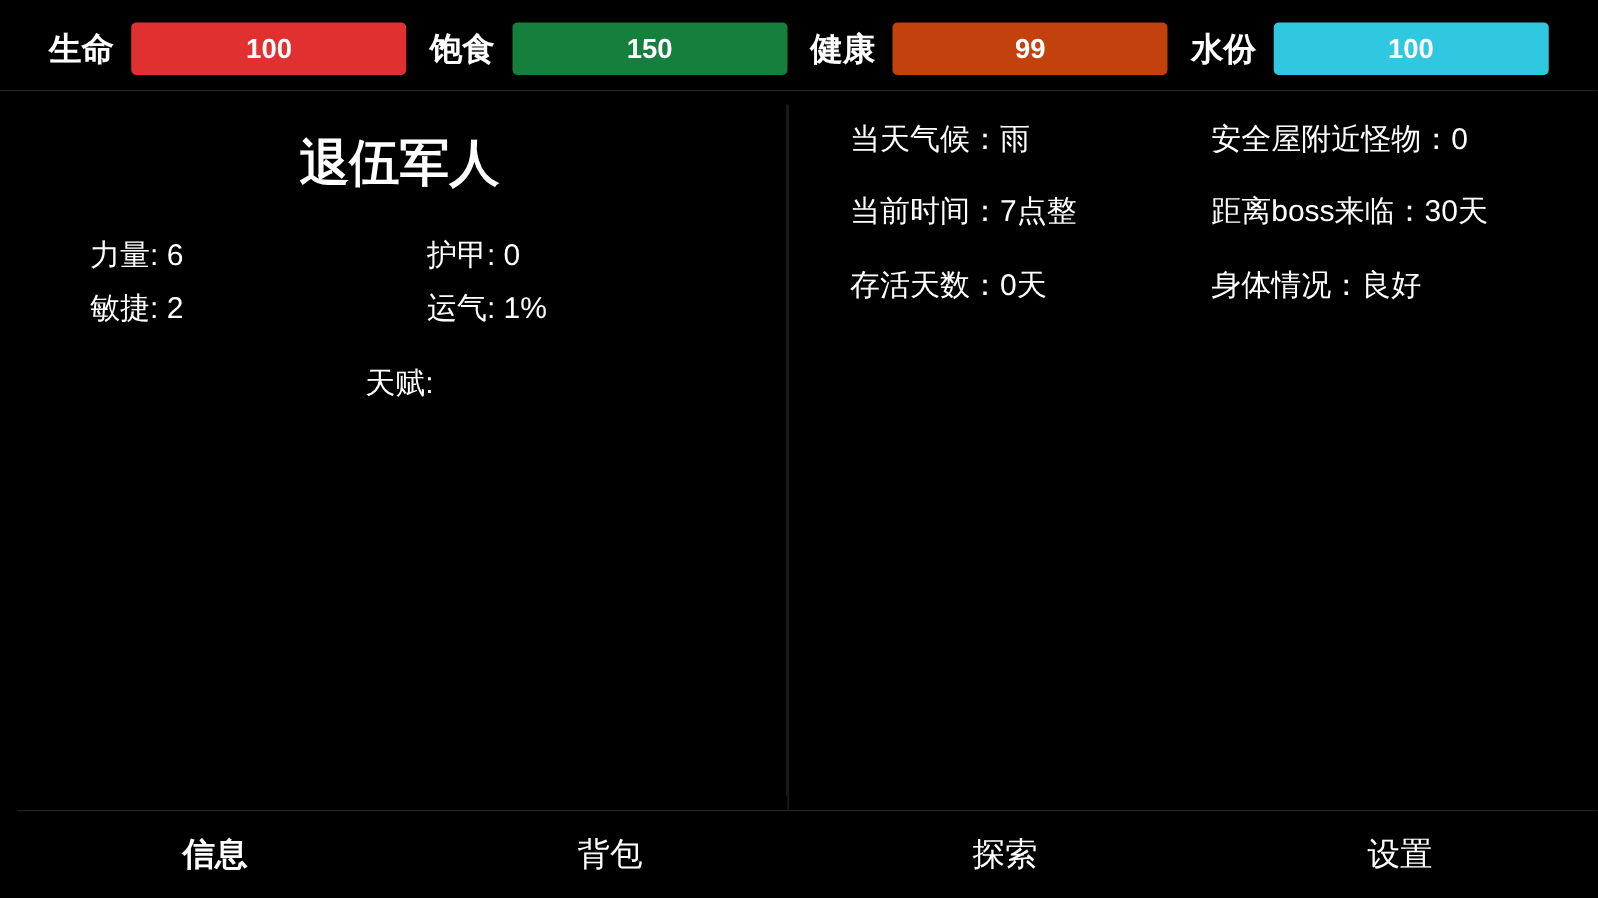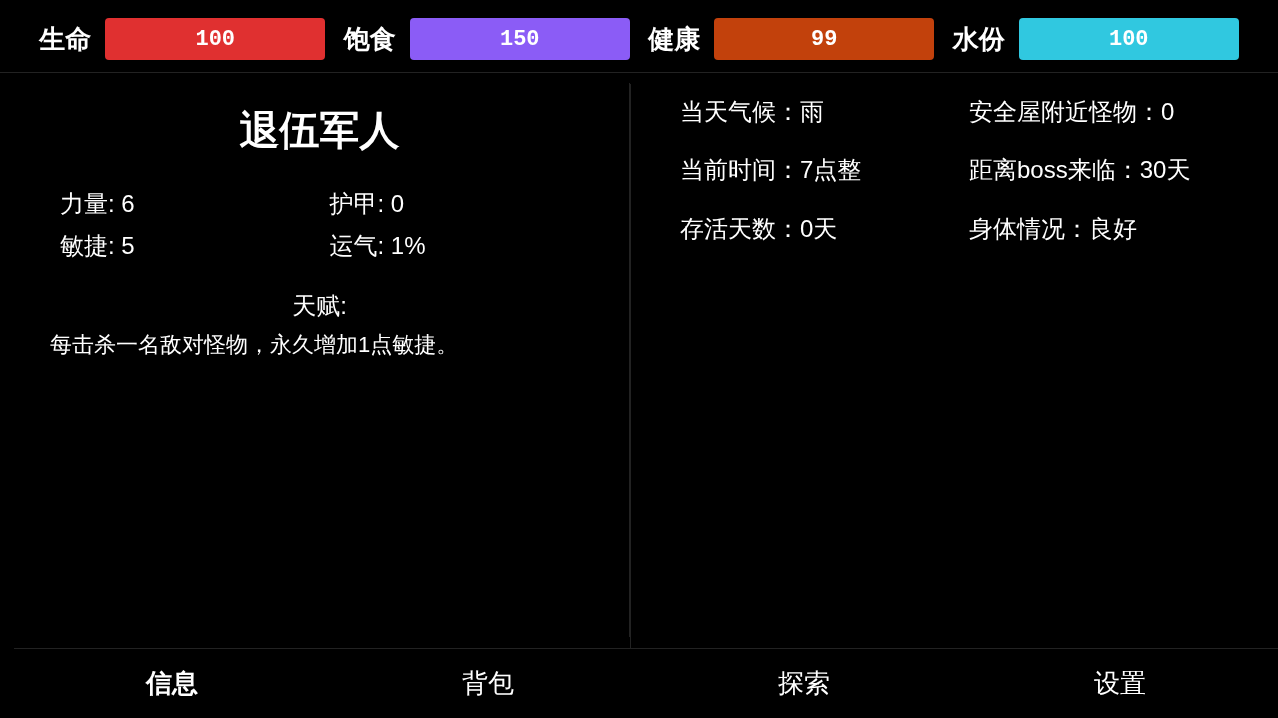--- a/index.html
+++ b/index.html
@@ -40,25 +40,24 @@
       white-space: nowrap;
     }
 
     .status-bar-bg {
       height: 42px;
       width: 220px;
       border-radius: 4px;
       display: flex;
       align-items: center;
       justify-content: center;
-      font-family: Liberation Mono, monospace;
     }
 
     .bar-health { background-color: #e03030; }
-    .bar-food { background-color: #8b5cf6; text-align: center; }
+    .bar-food { background-color: #15803d; text-align: center; }
     .bar-wellness { background-color: #c2410c; }
     .bar-water { background-color: #30c8e0; }
 
     .bar-value {
       font-size: 22px;
       font-weight: bold;
       color: #fff;
     }
 
     
@@ -87,20 +86,21 @@
       display: grid;
       grid-template-columns: 1fr 1fr;
       gap: 10px 20px;
       margin-bottom: 20px;
       padding: 0 20px;
     }
 
     .stat-item {
       font-size: 24px;
       color: #fff;
+      margin-left: 12px;
     }
 
     .talent-section {
       text-align: center;
       margin-top: 28px;
     }
 
     .talent-label {
       font-size: 24px;
       margin-bottom: 8px;
@@ -206,27 +206,26 @@
 </div>
 
 <div class="main-content">
 
   <div class="left-panel">
     <div class="char-title">退伍军人</div>
 
     <div class="stats-grid">
       <div class="stat-item">力量: 6</div>
       <div class="stat-item">护甲: 0</div>
-      <div class="stat-item">敏捷: 5</div>
+      <div class="stat-item">敏捷: 2</div>
       <div class="stat-item">运气: 1%</div>
     </div>
 
     <div class="talent-section">
       <div class="talent-label">天赋:</div>
-      <div class="talent-desc">每击杀一名敌对怪物，永久增加1点敏捷。</div>
     </div>
   </div>
 
   <div class="vertical-divider"></div>
 
   <div class="right-panel">
 
     <div class="daily-grid">
       <div class="daily-item">当天气候：雨</div>
       <div class="daily-item">安全屋附近怪物：0</div>

